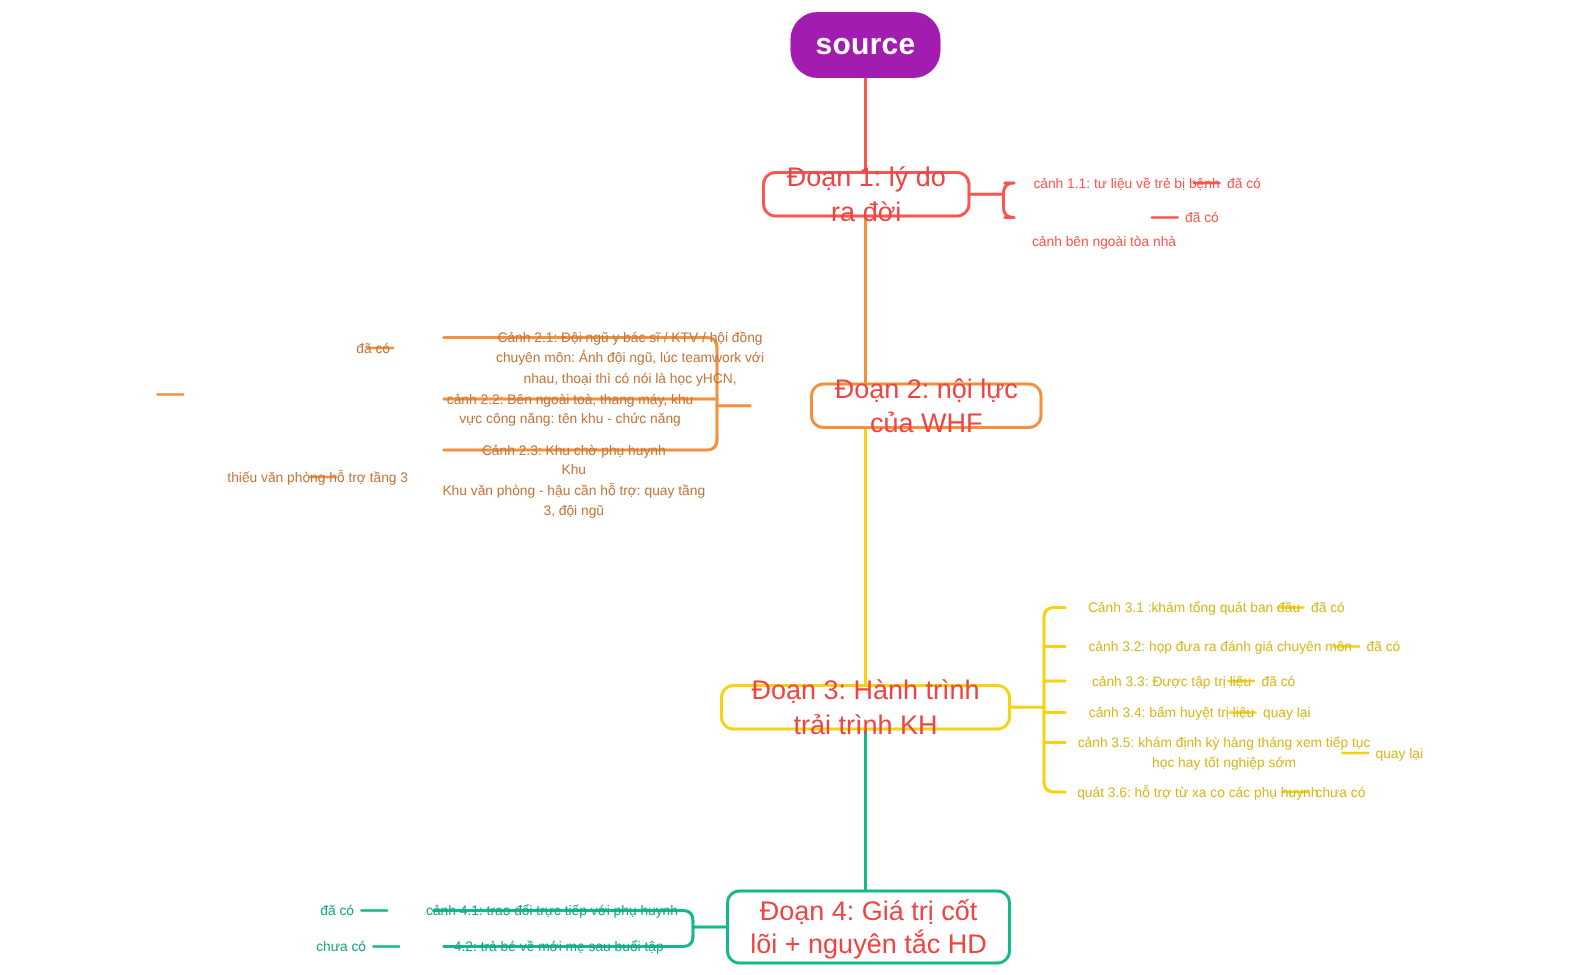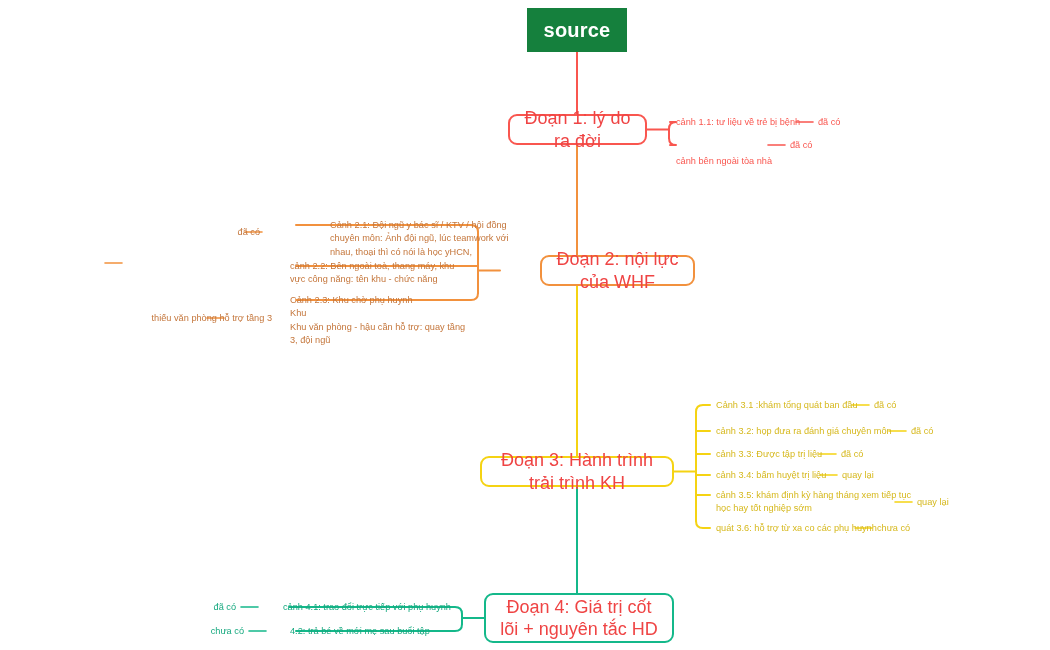--- a/index.html
+++ b/index.html
@@ -31,44 +31,44 @@
     box-sizing: border-box;
     display: flex;
     align-items: center;
     justify-content: center;
     text-align: center;
     border-radius: 9px;
     background: #ffffff;
     z-index: 5;
   }
   .root-node {
-    background: #15803d;
+    background: #a21caf;
     border: none;
     color: #ffffff;
     font-weight: bold;
     font-size: 20px;
     letter-spacing: 0.2px;
-    border-radius: 0;
+    border-radius: 18px;
     text-align: right;
   }
   .branch-node {
     border: 2px solid #000000;
     color: #ef4444;
     font-size: 18px;
     line-height: 1.25;
     padding: 4px 10px;
   }
   .leaf {
     position: absolute;
     font-size: 9.2px;
     line-height: 1.45;
     white-space: pre-line;
     z-index: 4;
   }
-  .leaf.right { text-align: left; }
+  .leaf.right { text-align: center; }
   .tag {
     position: absolute;
     font-size: 9.2px;
     line-height: 1.45;
     z-index: 4;
     white-space: pre-line;
   }
   .tag.right { text-align: left; }
   .tag.left  { text-align: right; }
 </style>

